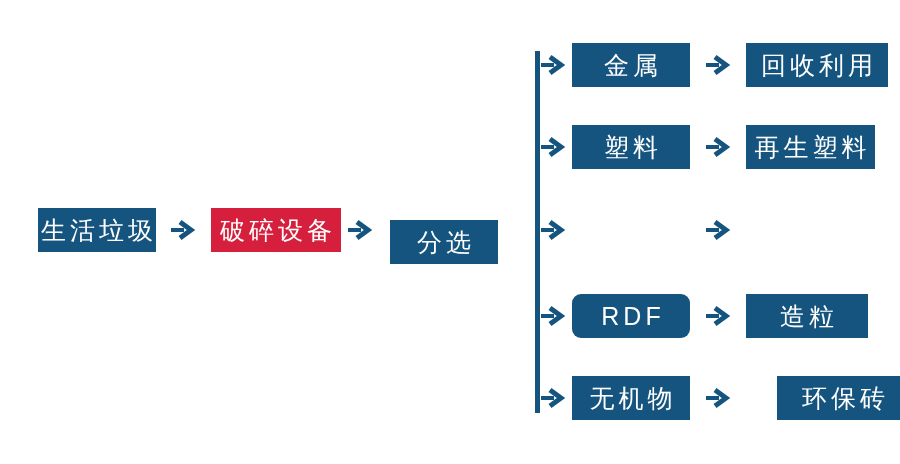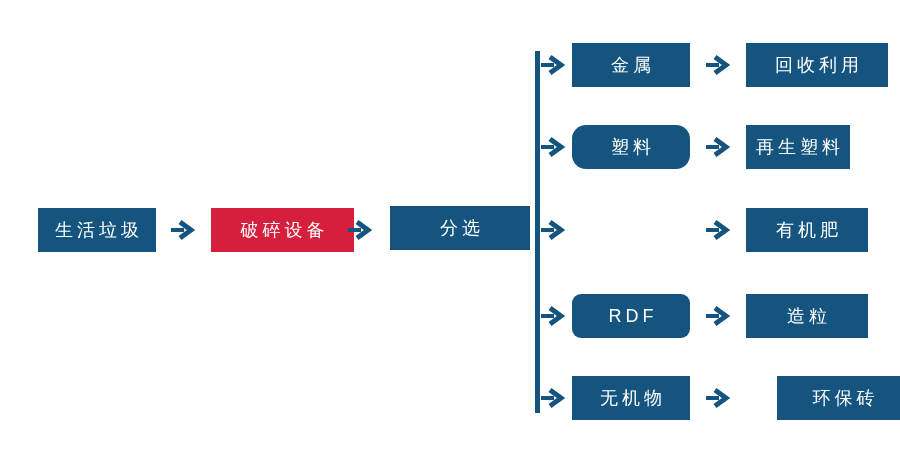--- a/index.html
+++ b/index.html
@@ -11,21 +11,21 @@
     font-family: "Liberation Sans", sans-serif;
     overflow: hidden;
   }
   .node {
     position: absolute;
     height: 44px;
     display: flex;
     align-items: center;
     justify-content: center;
     color: var(--text, #ffffff);
-    font-size: 18px;
+    font-size: 25px;
     letter-spacing: 4px;
     text-indent: 4px;
     white-space: nowrap;
     box-sizing: border-box;
   }
   .node.blue { background: var(--node-blue, #15547E); }
   .node.red  { background: var(--node-red, #D51F3C); }
   .arrow {
     position: absolute;
     width: 26px;
@@ -43,62 +43,61 @@
 
 <div class="canvas">
 
   <div class="node blue" style="left:38px; top:208px; width:118px;">生活垃圾</div>
 
   <svg class="arrow" style="left:170px; top:219px;" viewBox="0 0 26 22">
     <line x1="1" y1="11" x2="14" y2="11" stroke-width="4"></line>
     <polyline points="10,3 21,11 10,19" fill="none" stroke-width="5"></polyline>
   </svg>
 
-  <div class="node red" style="left:211px; top:208px; width:143px;">破碎设备</div>
+  <div class="node red" style="left:211px; top:208px; width:130px;">破碎设备</div>
 
   <svg class="arrow" style="left:347px; top:219px;" viewBox="0 0 26 22">
     <line x1="1" y1="11" x2="14" y2="11" stroke-width="4"></line>
     <polyline points="10,3 21,11 10,19" fill="none" stroke-width="5"></polyline>
   </svg>
 
-  <div class="node blue" style="left:390px; top:206px; width:140px;">分选</div>
+  <div class="node blue" style="left:390px; top:220px; width:108px;">分选</div>
 
   <div class="vline" style="left:535px; top:51px; width:5px; height:362px;"></div>
 
   <svg class="arrow" style="left:540px; top:54px;" viewBox="0 0 26 22">
     <line x1="1" y1="11" x2="14" y2="11" stroke-width="4"></line>
     <polyline points="10,3 21,11 10,19" fill="none" stroke-width="5"></polyline>
   </svg>
   <div class="node blue" style="left:572px; top:43px; width:118px;">金属</div>
   <svg class="arrow" style="left:705px; top:54px;" viewBox="0 0 26 22">
     <line x1="1" y1="11" x2="14" y2="11" stroke-width="4"></line>
     <polyline points="10,3 21,11 10,19" fill="none" stroke-width="5"></polyline>
   </svg>
   <div class="node blue" style="left:746px; top:43px; width:142px;">回收利用</div>
 
   <svg class="arrow" style="left:540px; top:136px;" viewBox="0 0 26 22">
     <line x1="1" y1="11" x2="14" y2="11" stroke-width="4"></line>
     <polyline points="10,3 21,11 10,19" fill="none" stroke-width="5"></polyline>
   </svg>
-  <div class="node blue" style="left:572px; top:125px; width:118px;border-radius:14px;">塑料</div>
+  <div class="node blue" style="left:572px; top:125px; width:118px;">塑料</div>
   <svg class="arrow" style="left:705px; top:136px;" viewBox="0 0 26 22">
     <line x1="1" y1="11" x2="14" y2="11" stroke-width="4"></line>
     <polyline points="10,3 21,11 10,19" fill="none" stroke-width="5"></polyline>
   </svg>
-  <div class="node blue" style="left:746px; top:125px; width:104px;">再生塑料</div>
+  <div class="node blue" style="left:746px; top:125px; width:129px;">再生塑料</div>
 
   <svg class="arrow" style="left:540px; top:219px;" viewBox="0 0 26 22">
     <line x1="1" y1="11" x2="14" y2="11" stroke-width="4"></line>
     <polyline points="10,3 21,11 10,19" fill="none" stroke-width="5"></polyline>
   </svg>
   <svg class="arrow" style="left:705px; top:219px;" viewBox="0 0 26 22">
     <line x1="1" y1="11" x2="14" y2="11" stroke-width="4"></line>
     <polyline points="10,3 21,11 10,19" fill="none" stroke-width="5"></polyline>
   </svg>
-  <div class="node blue" style="left:746px; top:208px; width:122px;">有机肥</div>
 
   <svg class="arrow" style="left:540px; top:305px;" viewBox="0 0 26 22">
     <line x1="1" y1="11" x2="14" y2="11" stroke-width="4"></line>
     <polyline points="10,3 21,11 10,19" fill="none" stroke-width="5"></polyline>
   </svg>
   <div class="node blue" style="left:572px; top:294px; width:118px;border-radius:9px;">RDF</div>
   <svg class="arrow" style="left:705px; top:305px;" viewBox="0 0 26 22">
     <line x1="1" y1="11" x2="14" y2="11" stroke-width="4"></line>
     <polyline points="10,3 21,11 10,19" fill="none" stroke-width="5"></polyline>
   </svg>

